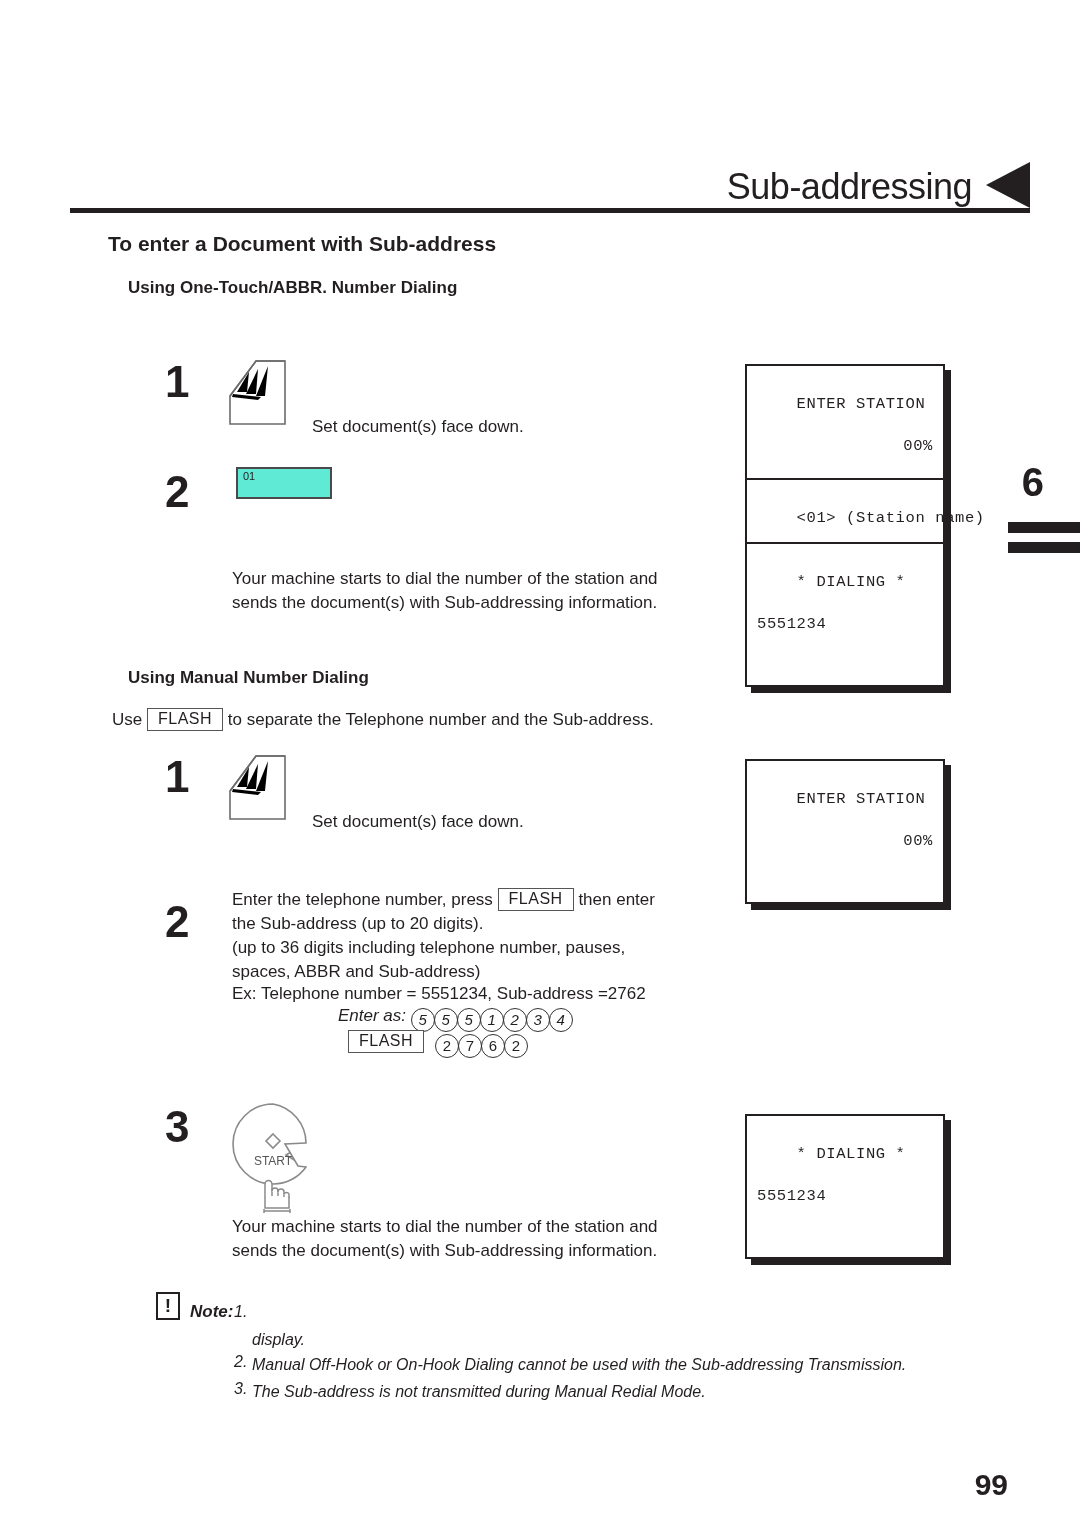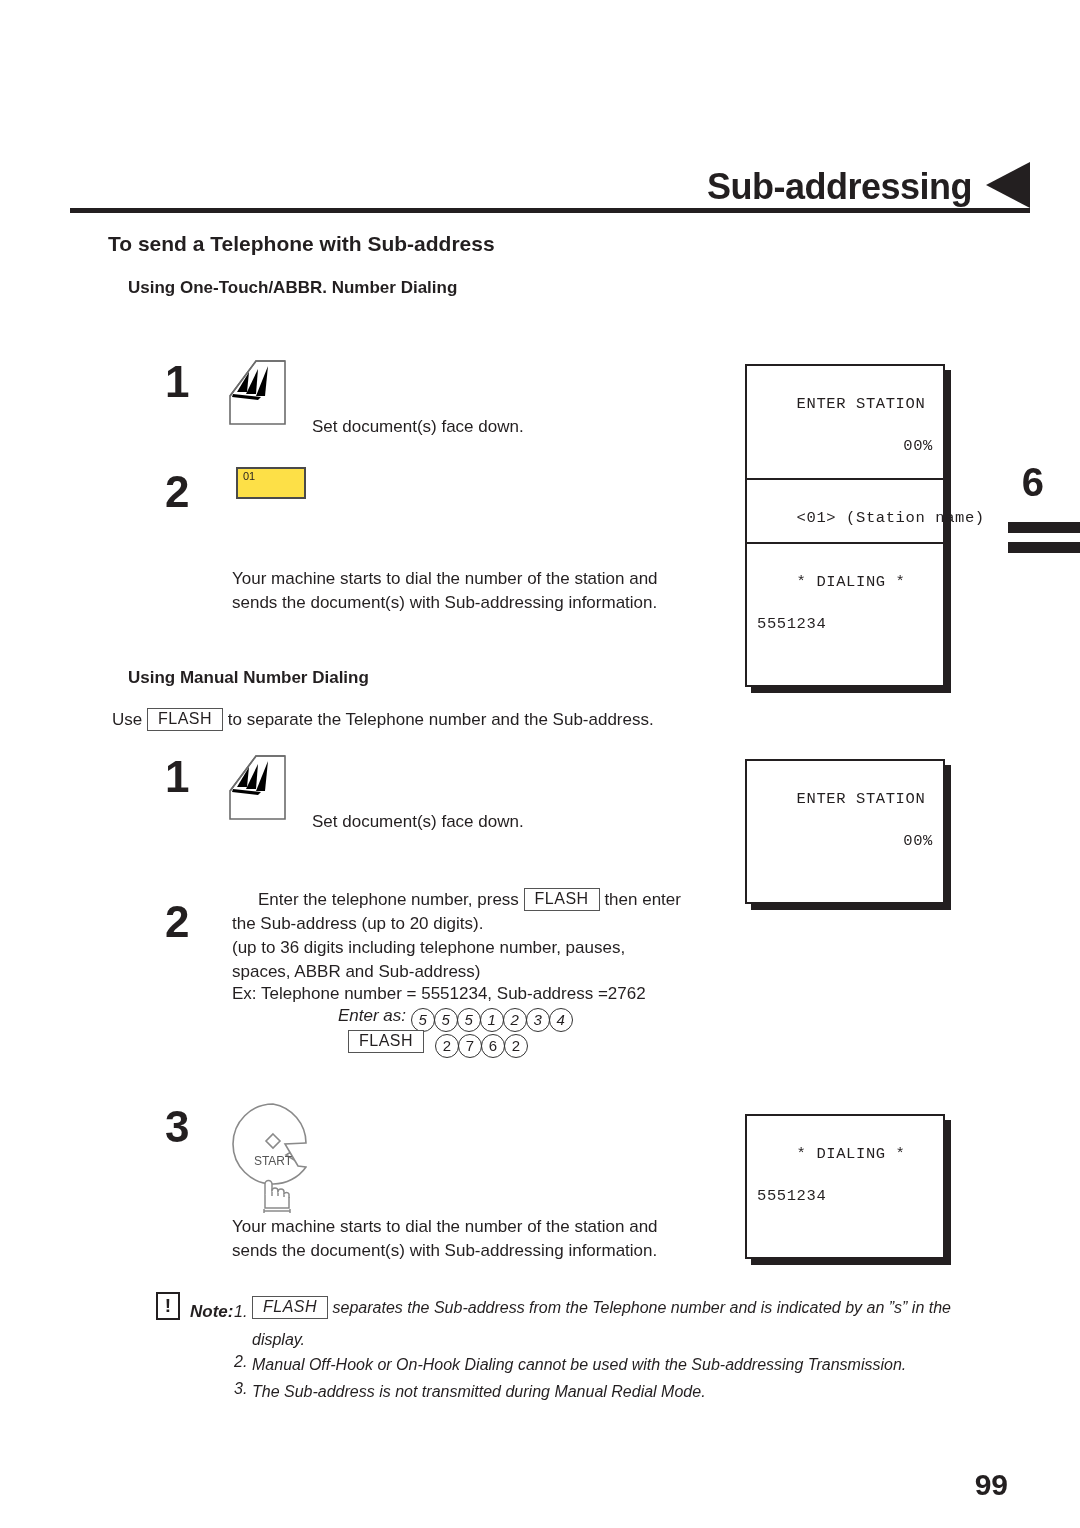--- a/index.html
+++ b/index.html
@@ -26,21 +26,21 @@
     left: 70px;
     top: 155px;
     width: 960px;
     height: 58px;
   }
   .header-title {
     position: absolute;
     right: 58px;
     bottom: 8px;
     font-size: 36px;
-    font-weight: bold;
+    font-weight: normal;
     letter-spacing: -0.5px;
     white-space: nowrap;
     line-height: 1;
     margin-top: 36px;
   }
   .header-arrow {
     position: absolute;
     right: 0px;
     bottom: 5px;
     width: 0;
@@ -141,25 +141,25 @@
   .doc-icon {
     position: absolute;
     width: 62px;
     height: 68px;
   }
   .doc-icon svg { display: block; }
 
   
   .onetouch-key {
     position: absolute;
-    width: 70px;
+    width: 96px;
     height: 32px;
     border: 2px solid #4a4a4a;
     box-sizing: border-box;
-    background: #fde047;
+    background: #5eead4;
   }
   .onetouch-key span {
     position: absolute;
     left: 5px;
     top: 1px;
     font-size: 11px;
   }
 
   
   .start-icon {
@@ -244,21 +244,21 @@
     <div class="header-arrow"></div>
     <div class="header-rule"></div>
   </div>
 
   <div class="chapter-tab">
     <div class="chapter-num">6</div>
     <div class="chapter-bar b1"></div>
     <div class="chapter-bar b2"></div>
   </div>
 
-  <div class="h2" style="top:232px;">To send a Telephone with Sub-address</div>
+  <div class="h2" style="top:232px;">To enter a Document with Sub-address</div>
 
   <div class="h3" style="top:278px;">Using One-Touch/ABBR. Number Dialing</div>
 
   <div class="step-num" style="left:165px; top:360px;">1</div>
   <div class="doc-icon" style="left:228px; top:358px;">
     <svg width="62" height="68" viewBox="0 0 62 68">
       <path d="M2,38 L2,66 L57,66 L57,3 L28,3 Z" fill="#ffffff" stroke="#6b6b6b" stroke-width="1.6"></path>
       <path d="M2,38 L28,3 L57,3" fill="none" stroke="#6b6b6b" stroke-width="1.6"></path>
       <path d="M9,34 L21,14 L19,34 Z" fill="#000000"></path>
       <path d="M18,36 L30,11 L28,36 Z" fill="#000000"></path>
@@ -302,21 +302,21 @@
       <path d="M2,38 L28,3 L57,3" fill="none" stroke="#6b6b6b" stroke-width="1.6"></path>
       <path d="M9,34 L21,14 L19,34 Z" fill="#000000"></path>
       <path d="M18,36 L30,11 L28,36 Z" fill="#000000"></path>
       <path d="M28,38 L40,8 L37,38 Z" fill="#000000"></path>
       <path d="M5,36 L33,39 L30,42 L4,39 Z" fill="#000000"></path>
     </svg>
   </div>
   <div class="body-text" style="left:312px; top:810px;">Set document(s) face down.</div>
 
   <div class="step-num" style="left:165px; top:900px;">2</div>
-  <div class="body-text" style="left:232px; top:888px; width:480px;margin-left:26px;">
+  <div class="body-text" style="left:232px; top:888px; width:480px;">
     <span>Enter the telephone number, press</span>
     <span class="flash-key">FLASH</span>
     <span>then enter</span>
   </div>
   <div class="body-text" style="left:232px; top:912px;">the Sub-address (up to 20 digits).</div>
   <div class="body-text" style="left:232px; top:936px;">(up to 36 digits including telephone number, pauses,</div>
   <div class="body-text" style="left:232px; top:960px;">spaces, ABBR and Sub-address)</div>
   <div class="body-text" style="left:232px; top:982px;">Ex: Telephone number = 5551234, Sub-address =2762</div>
 
   <div class="body-text" style="left:338px; top:1004px;font-style:italic;">
@@ -354,24 +354,20 @@
   </div>
   <div class="lcd" style="left:745px; top:1114px;">
     <span>* DIALING *</span>
     <span class="line2">5551234</span>
   </div>
 
   <div class="note-icon" style="left:156px; top:1292px;">!</div>
   <div class="note-label" style="left:190px; top:1302px;">Note:</div>
 
   <div class="note-num" style="left:234px; top:1303px;">1.</div>
-  <div class="note-item" style="left:252px; top:1296px; width:740px;">
-    <span class="flash-key">FLASH</span>
-    <span>separates the Sub-address from the Telephone number and is indicated by an ”s” in the</span>
-  </div>
   <div class="note-item" style="left:252px; top:1328px;">display.</div>
 
   <div class="note-num" style="left:234px; top:1353px;">2.</div>
   <div class="note-item" style="left:252px; top:1353px;text-align:right;">Manual Off-Hook or On-Hook Dialing cannot be used with the Sub-addressing Transmission.</div>
 
   <div class="note-num" style="left:234px; top:1380px;">3.</div>
   <div class="note-item" style="left:252px; top:1380px;">The Sub-address is not transmitted during Manual Redial Mode.</div>
 
   <div class="page-number">99</div>
 

